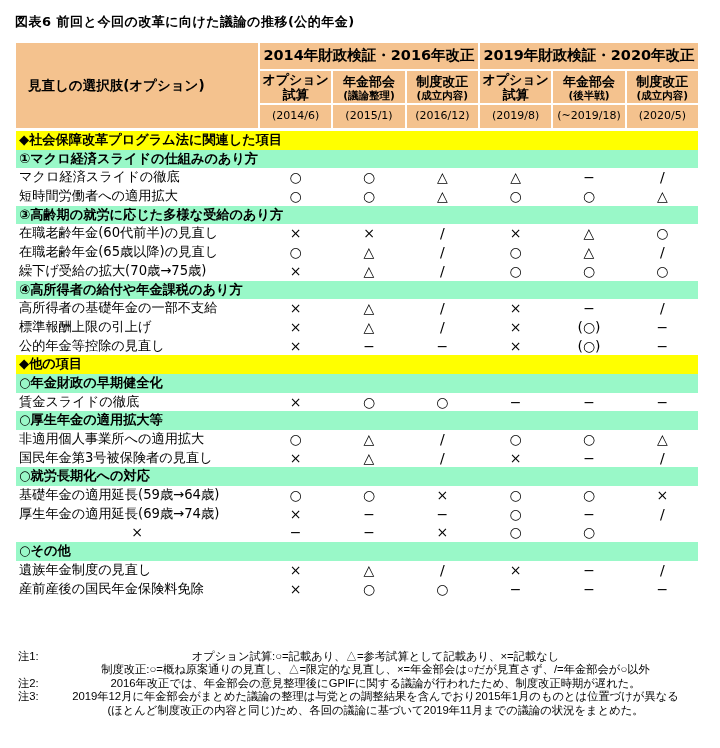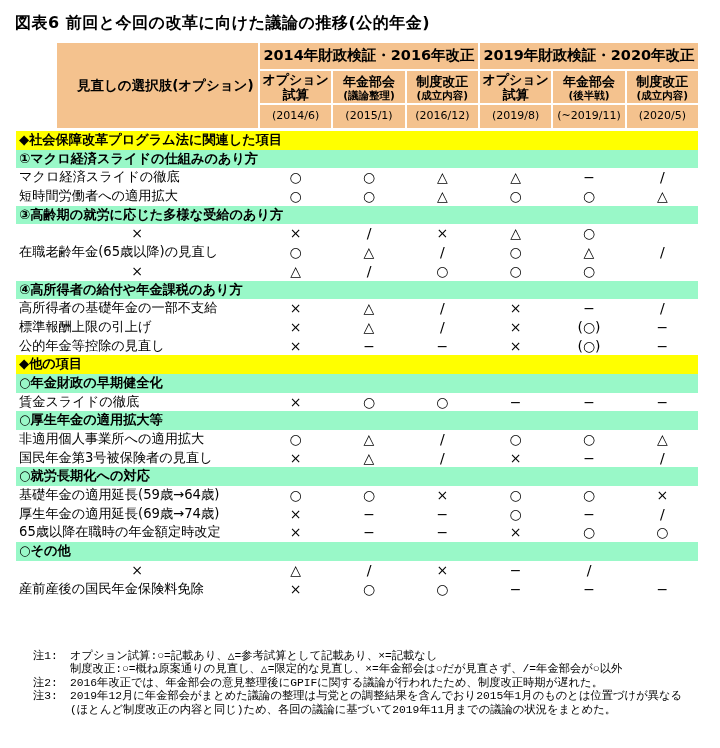--- a/index.html
+++ b/index.html
@@ -7,39 +7,39 @@
     width:720px;height:748px;background:#ffffff;color:#000;
     font-family:"DejaVu Sans",sans-serif;position:relative;overflow:hidden;
   }
   :root{
     --peach:#F4C28E;
     --yellow:#FFFF00;
     --green:#99F8C8;
   }
   .title{
     position:absolute;left:15px;top:13px;
-    font-size:16px;font-weight:600;letter-spacing:0.5px;white-space:nowrap;
+    font-size:13px;font-weight:600;letter-spacing:0.5px;white-space:nowrap;
   }
   .tablewrap{position:absolute;left:16px;top:43px;width:682px;}
   
   .hgrid{
     display:grid;
     grid-template-columns:242px repeat(6,1fr);
     grid-template-rows:26px 32px 23px;
     gap:2px;background:#ffffff;
   }
   .hcell{
     background:var(--peach);
     display:flex;flex-direction:column;align-items:center;justify-content:center;
     text-align:center;line-height:1.1;
   }
   .corner{
     grid-row:1/4;grid-column:1/2;
     align-items:flex-start;justify-content:center;
-    padding-left:20px;font-size:13.5px;font-weight:600;text-align:left;margin-left:41px;
+    padding-left:12px;font-size:13.5px;font-weight:600;text-align:left;
   }
   .group{font-size:14.5px;font-weight:700;white-space:nowrap;}
   .g1{grid-column:2/5;} .g2{grid-column:5/8;}
   .colmain{font-size:13px;font-weight:700;line-height:15px;text-align:center;}
   .colsub{font-size:10.5px;font-weight:700;line-height:12px;}
   .date{font-size:11px;font-weight:400;}
   
   .tbody{margin-top:3px;}
   .brow{
     display:grid;grid-template-columns:242px repeat(6,1fr);gap:0 2px;
@@ -51,26 +51,26 @@
     grid-column:1/-1;font-weight:700;
   }
   .rlabel{
     padding-left:3px;font-size:13.2px;white-space:nowrap;line-height:18.7px;
   }
   .sym{
     text-align:center;font-size:14px;line-height:18.7px;white-space:nowrap;
   }
   
   .notes{
-    position:absolute;left:33px;top:650px;width:678px;
-    font-family:Liberation Mono, monospace;font-size:11.3px;line-height:13.4px;
+    position:absolute;left:18px;top:650px;width:678px;
+    font-family:Liberation Sans, sans-serif;font-size:11.3px;line-height:13.4px;
   }
   .note-line{display:flex;}
   .note-label{min-width:37px;flex:0 0 auto;}
-  .note-text{flex:1;white-space:nowrap;}
+  .note-text{flex:1;white-space:nowrap;text-align:center;}
 </style>
 </head>
 <body>
 
 <div class="title">図表6 前回と今回の改革に向けた議論の推移(公的年金)</div>
 
 <div class="tablewrap">
   <div class="hgrid">
     <div class="hcell corner">見直しの選択肢(オプション)</div>
     <div class="hcell group g1">2014年財政検証・2016年改正</div>
@@ -98,21 +98,21 @@
     </div>
     <div class="hcell">
       <span class="colmain">制度改正</span>
       <span class="colsub">(成立内容)</span>
     </div>
 
     <div class="hcell date">(2014/6)</div>
     <div class="hcell date">(2015/1)</div>
     <div class="hcell date">(2016/12)</div>
     <div class="hcell date">(2019/8)</div>
-    <div class="hcell date">(~2019/11)</div>
+    <div class="hcell date">(~2019/18)</div>
     <div class="hcell date">(2020/5)</div>
   </div>
 
   <div class="tbody">
       <div class="brow section-yellow">
         <div class="rlabel">◆社会保障改革プログラム法に関連した項目</div>
       </div>
       <div class="brow section-green">
         <div class="rlabel">①マクロ経済スライドの仕組みのあり方</div>
       </div>
@@ -131,37 +131,39 @@
         <div class="sym">○</div>
         <div class="sym">△</div>
         <div class="sym">○</div>
         <div class="sym">○</div>
         <div class="sym">△</div>
       </div>
       <div class="brow section-green">
         <div class="rlabel">③高齢期の就労に応じた多様な受給のあり方</div>
       </div>
       <div class="brow data">
+        <div class="rlabel">在職老齢年金(60代前半)の見直し</div>
         <div class="sym">×</div>
         <div class="sym">×</div>
         <div class="sym">/</div>
         <div class="sym">×</div>
         <div class="sym">△</div>
         <div class="sym">○</div>
       </div>
       <div class="brow data">
         <div class="rlabel">在職老齢年金(65歳以降)の見直し</div>
         <div class="sym">○</div>
         <div class="sym">△</div>
         <div class="sym">/</div>
         <div class="sym">○</div>
         <div class="sym">△</div>
         <div class="sym">/</div>
       </div>
       <div class="brow data">
+        <div class="rlabel">繰下げ受給の拡大(70歳→75歳)</div>
         <div class="sym">×</div>
         <div class="sym">△</div>
         <div class="sym">/</div>
         <div class="sym">○</div>
         <div class="sym">○</div>
         <div class="sym">○</div>
       </div>
       <div class="brow section-green">
         <div class="rlabel">④高所得者の給付や年金課税のあり方</div>
       </div>
@@ -243,32 +245,32 @@
       <div class="brow data">
         <div class="rlabel">厚生年金の適用延長(69歳→74歳)</div>
         <div class="sym">×</div>
         <div class="sym">−</div>
         <div class="sym">−</div>
         <div class="sym">○</div>
         <div class="sym">−</div>
         <div class="sym">/</div>
       </div>
       <div class="brow data">
-        <div class="rlabel">65歳以降在職時の年金額定時改定</div>
         <div class="sym">×</div>
         <div class="sym">−</div>
         <div class="sym">−</div>
         <div class="sym">×</div>
         <div class="sym">○</div>
         <div class="sym">○</div>
       </div>
       <div class="brow section-green">
         <div class="rlabel">○その他</div>
       </div>
       <div class="brow data">
+        <div class="rlabel">遺族年金制度の見直し</div>
         <div class="sym">×</div>
         <div class="sym">△</div>
         <div class="sym">/</div>
         <div class="sym">×</div>
         <div class="sym">−</div>
         <div class="sym">/</div>
       </div>
       <div class="brow data">
         <div class="rlabel">産前産後の国民年金保険料免除</div>
         <div class="sym">×</div>

